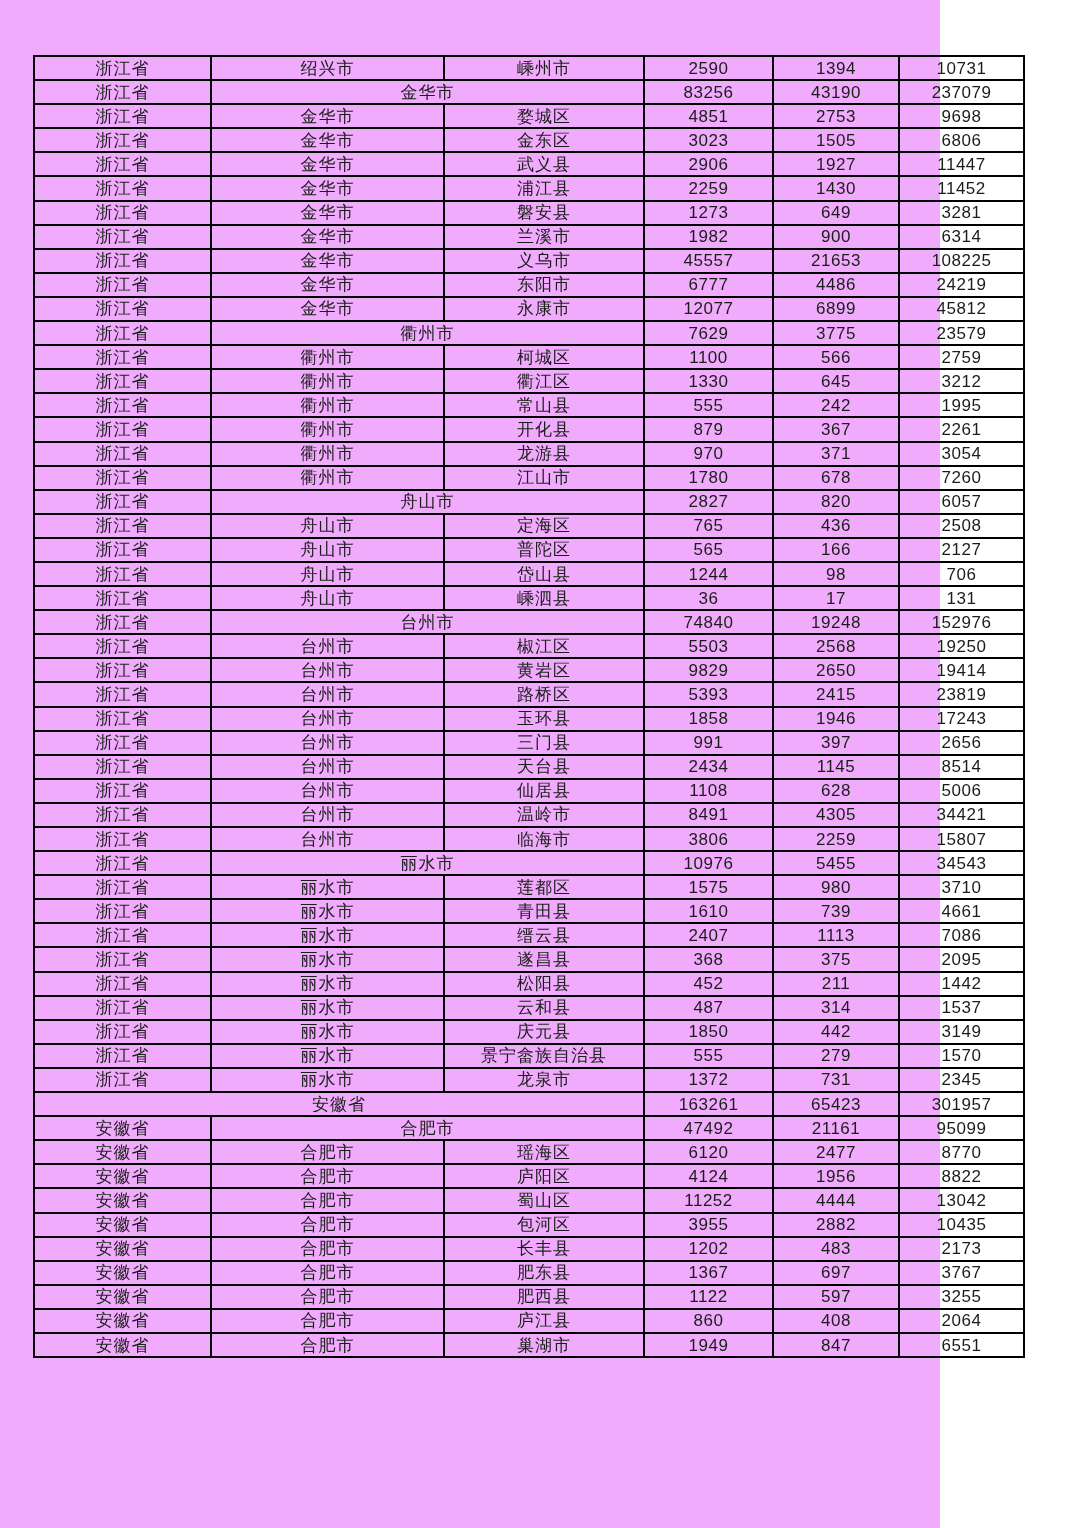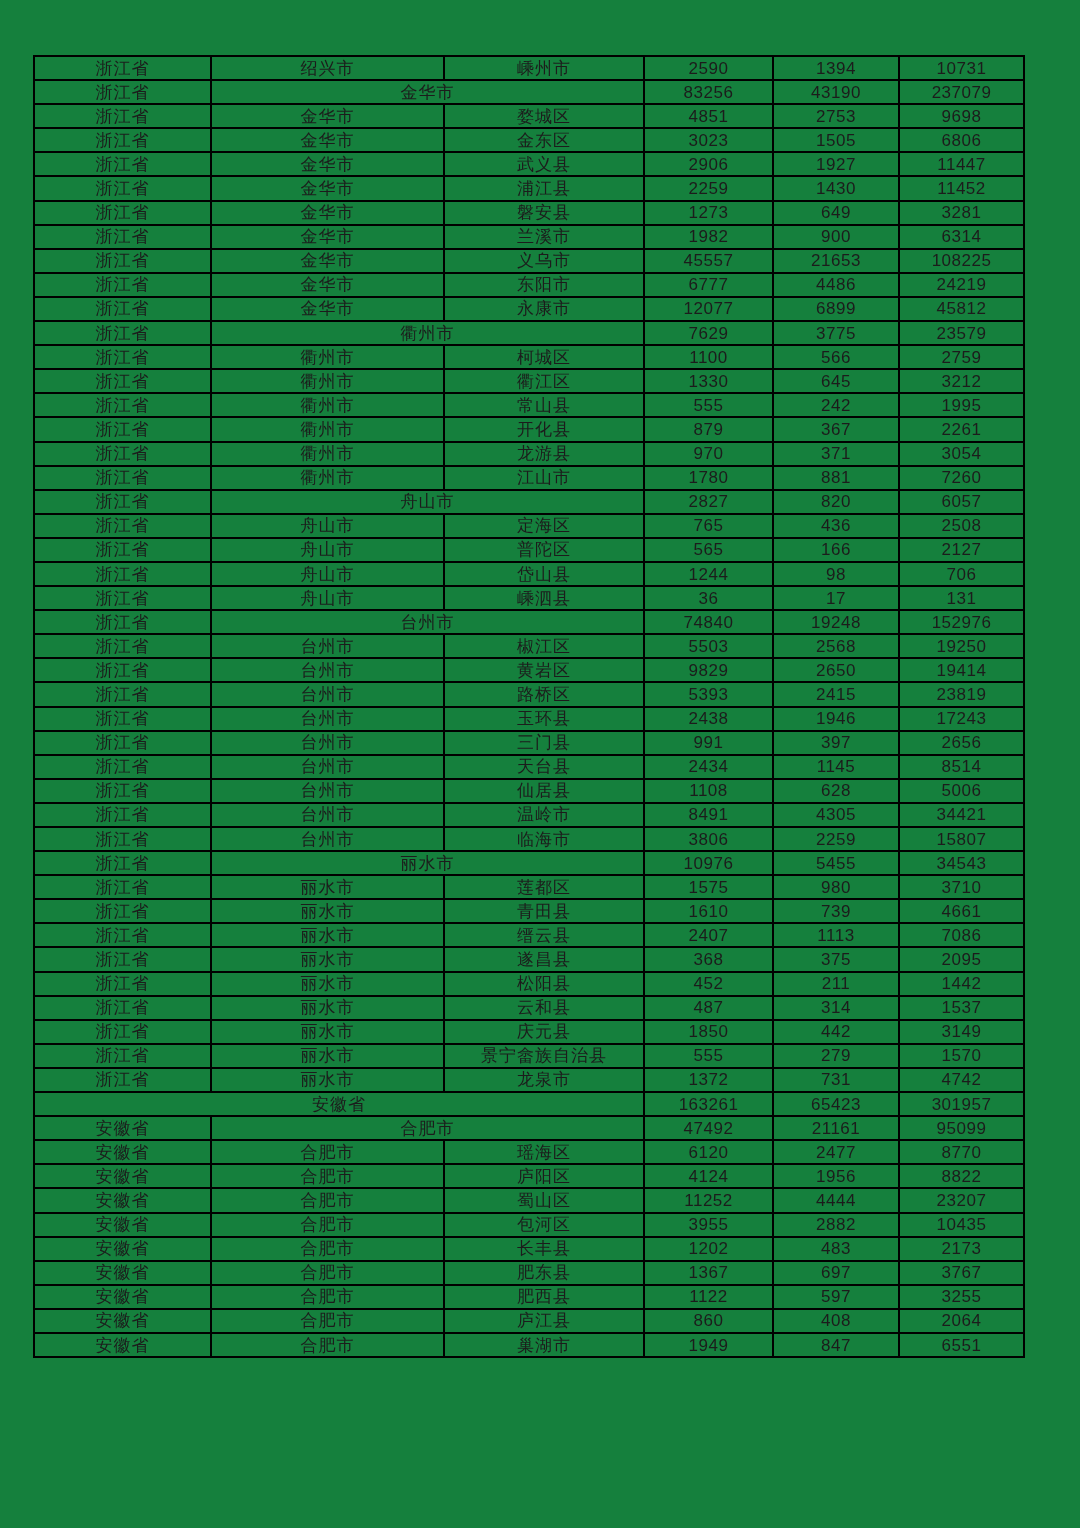--- a/index.html
+++ b/index.html
@@ -5,23 +5,23 @@
   html, body {
     margin: 0;
     padding: 0;
     background: #ffffff;
     width: 1080px;
     height: 1528px;
     overflow: hidden;
   }
   .page {
     position: relative;
-    width: 1080px;
+    width: 940px;
     height: 1528px;
-    background: #15803d;
+    background: #f0abfc;
     font-family: "Liberation Serif", "DejaVu Serif", serif;
     color: #1c1c1c;
   }
   table.stats-table {
     position: absolute;
     left: 33px;
     top: 55px;
     border-collapse: collapse;
     table-layout: fixed;
     width: 990px;
@@ -193,21 +193,21 @@
           <td class="name-cell">龙游县</td>
           <td class="value-cell">970</td>
           <td class="value-cell">371</td>
           <td class="value-cell">3054</td>
         </tr>
         <tr>
           <td class="name-cell">浙江省</td>
           <td class="name-cell">衢州市</td>
           <td class="name-cell">江山市</td>
           <td class="value-cell">1780</td>
-          <td class="value-cell">881</td>
+          <td class="value-cell">678</td>
           <td class="value-cell">7260</td>
         </tr>
         <tr>
           <td class="name-cell">浙江省</td>
           <td class="name-cell" colspan="2">舟山市</td>
           <td class="value-cell">2827</td>
           <td class="value-cell">820</td>
           <td class="value-cell">6057</td>
         </tr>
         <tr>
@@ -270,21 +270,21 @@
           <td class="name-cell">台州市</td>
           <td class="name-cell">路桥区</td>
           <td class="value-cell">5393</td>
           <td class="value-cell">2415</td>
           <td class="value-cell">23819</td>
         </tr>
         <tr>
           <td class="name-cell">浙江省</td>
           <td class="name-cell">台州市</td>
           <td class="name-cell">玉环县</td>
-          <td class="value-cell">2438</td>
+          <td class="value-cell">1858</td>
           <td class="value-cell">1946</td>
           <td class="value-cell">17243</td>
         </tr>
         <tr>
           <td class="name-cell">浙江省</td>
           <td class="name-cell">台州市</td>
           <td class="name-cell">三门县</td>
           <td class="value-cell">991</td>
           <td class="value-cell">397</td>
           <td class="value-cell">2656</td>
@@ -391,21 +391,21 @@
           <td class="value-cell">555</td>
           <td class="value-cell">279</td>
           <td class="value-cell">1570</td>
         </tr>
         <tr>
           <td class="name-cell">浙江省</td>
           <td class="name-cell">丽水市</td>
           <td class="name-cell">龙泉市</td>
           <td class="value-cell">1372</td>
           <td class="value-cell">731</td>
-          <td class="value-cell">4742</td>
+          <td class="value-cell">2345</td>
         </tr>
         <tr>
           <td class="name-cell" colspan="3">安徽省</td>
           <td class="value-cell">163261</td>
           <td class="value-cell">65423</td>
           <td class="value-cell">301957</td>
         </tr>
         <tr>
           <td class="name-cell">安徽省</td>
           <td class="name-cell" colspan="2">合肥市</td>
@@ -428,21 +428,21 @@
           <td class="value-cell">4124</td>
           <td class="value-cell">1956</td>
           <td class="value-cell">8822</td>
         </tr>
         <tr>
           <td class="name-cell">安徽省</td>
           <td class="name-cell">合肥市</td>
           <td class="name-cell">蜀山区</td>
           <td class="value-cell">11252</td>
           <td class="value-cell">4444</td>
-          <td class="value-cell">23207</td>
+          <td class="value-cell">13042</td>
         </tr>
         <tr>
           <td class="name-cell">安徽省</td>
           <td class="name-cell">合肥市</td>
           <td class="name-cell">包河区</td>
           <td class="value-cell">3955</td>
           <td class="value-cell">2882</td>
           <td class="value-cell">10435</td>
         </tr>
         <tr>

